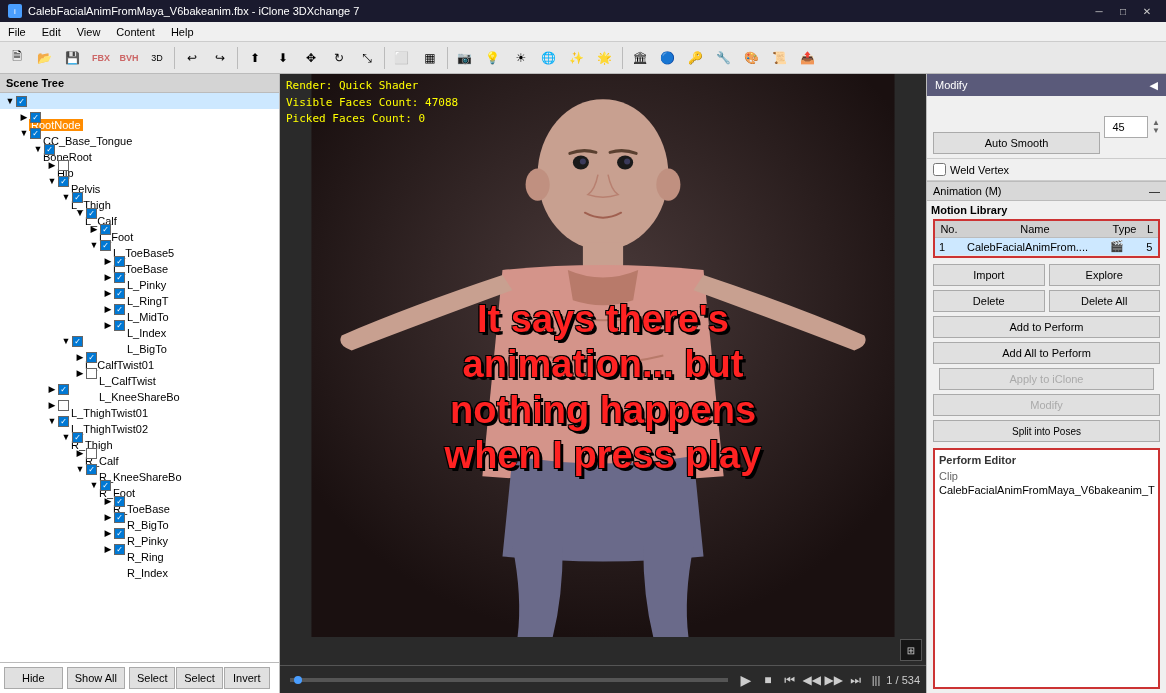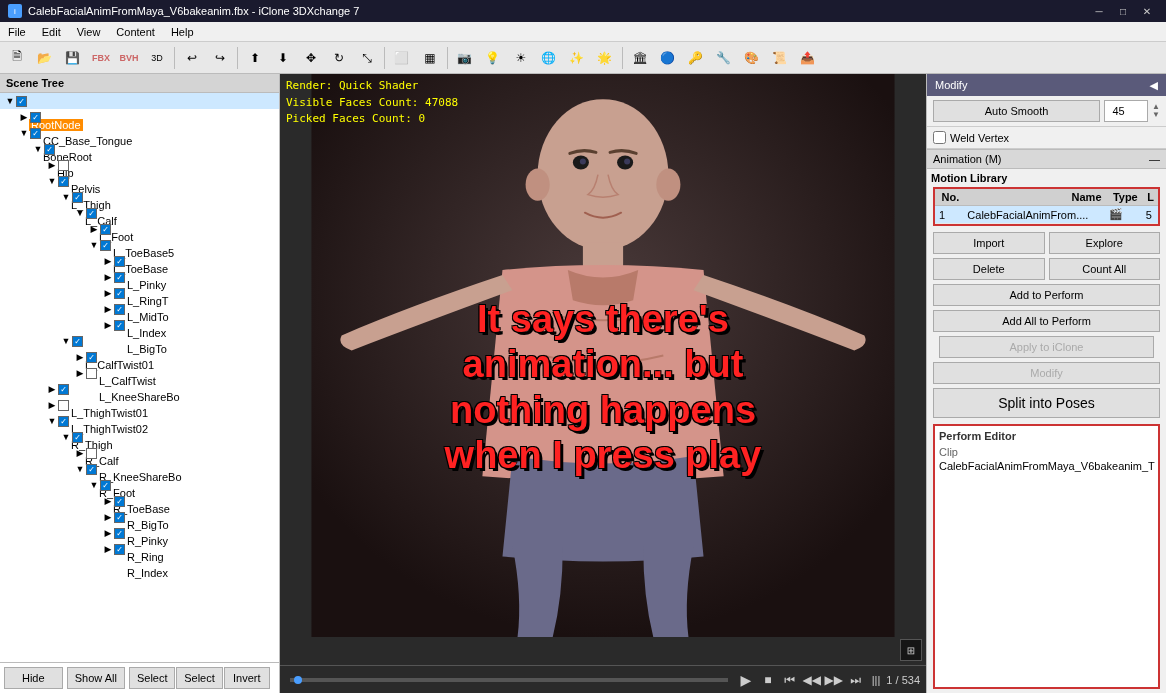--- a/index.html
+++ b/index.html
@@ -47,21 +47,21 @@
     #viewport-overlay-text { position: absolute; top: 50%; left: 50%; transform: translate(-50%, -40%); text-align: center; font-family: Arial Black, Impact, sans-serif; font-size: 38px; font-weight: 900; color: #ff2222; text-shadow: 3px 3px 0 #000, -1px -1px 0 #000, 1px -1px 0 #000, -1px 1px 0 #000; line-height: 1.2; white-space: nowrap; }
     #viewport-corner-btn { position: absolute; bottom: 4px; right: 4px; width: 22px; height: 22px; background: rgba(0,0,0,0.5); border: 1px solid #555; display: flex; align-items: center; justify-content: center; color: #ccc; font-size: 10px; cursor: pointer; }
 
     
     #right-panel { width: 240px; background: #f0f0f0; border-left: 1px solid #bbb; display: flex; flex-direction: column; flex-shrink: 0; }
     
     .section-header { background: #d8d8d8; padding: 3px 6px; font-size: 11px; display: flex; align-items: center; justify-content: space-between; border-top: 1px solid #bbb; border-bottom: 1px solid #bbb; cursor: pointer; }
 
     
     #motion-table { width: 100%; font-size: 11px; border-collapse: collapse; }
-    #motion-table th { background: #d0d0d0; padding: 2px 4px; text-align: right; border-bottom: 1px solid #bbb; font-weight: bold; }
+    #motion-table th { background: #d0d0d0; padding: 2px 4px; text-align: center; border-bottom: 1px solid #bbb; font-weight: normal; }
     #motion-table td { padding: 2px 4px; border-bottom: 1px solid #e8e8e8; }
     #motion-table tr.selected td { background: #cde8ff; }
     .motion-table-wrap { border: 2px solid #cc3333; overflow-x: auto; overflow-y: auto; max-height: 130px; margin: 4px 0; }
 
     
     #perform-editor { border: 2px solid #cc3333; margin: 4px 6px; padding: 4px; background: white; flex: 1; overflow: hidden; }
     #perform-editor .pe-header { font-size: 11px; font-weight: bold; margin-bottom: 4px; color: #333; }
     #perform-editor .pe-label { font-size: 11px; color: #666; margin-bottom: 2px; }
     #perform-editor .pe-value { font-size: 11px; color: #000; }
 
@@ -417,21 +417,21 @@
   </div>
 
   <div id="right-panel">
 
     <div style="background:#5a5a7a;color:white;height:22px;display:flex;align-items:center;justify-content:space-between;padding:0 8px;">
       <span>Modify</span>
       <span>◀</span>
     </div>
 
     <div style="padding:4px 6px;display:flex;align-items:center;gap:4px;border-bottom:1px solid #ccc;">
-      <button style="flex:1;height:22px;background:#e0e0e0;border:1px solid #aaa;cursor:pointer;font-size:11px;">Auto Smooth</button>
+      <button style="flex:1;height:22px;background:#e0e0e0;border:1px solid #aaa;cursor:pointer;font-size:11px;margin-top:32px;">Auto Smooth</button>
       <input type="number" style="width: 44px; height: 22px; border: 1px solid rgb(170, 170, 170); font-size: 11px; text-align: center;" value="45">
       <div style="display:flex;flex-direction:column;height:22px;justify-content:center;">
         <div style="font-size:8px;line-height:1;cursor:pointer;color:#666;">▲</div>
         <div style="font-size:8px;line-height:1;cursor:pointer;color:#666;">▼</div>
       </div>
     </div>
 
     <div style="padding:4px 6px;display:flex;align-items:center;gap:4px;border-bottom:1px solid #ccc;">
       <input type="checkbox" style="">
       <span>Weld Vertex</span>
@@ -465,41 +465,41 @@
       </table>
     </div>
 
     <div style="padding:2px 6px;display:flex;gap:4px;">
       <button style="flex:1;height:22px;background:#e0e0e0;border:1px solid #aaa;cursor:pointer;font-size:11px;">Import</button>
       <button style="flex:1;height:22px;background:#e0e0e0;border:1px solid #aaa;cursor:pointer;font-size:11px;">Explore</button>
     </div>
 
     <div style="padding:2px 6px;display:flex;gap:4px;">
       <button style="flex:1;height:22px;background:#e0e0e0;border:1px solid #aaa;cursor:pointer;font-size:11px;">Delete</button>
-      <button style="flex:1;height:22px;background:#e0e0e0;border:1px solid #aaa;cursor:pointer;font-size:11px;">Count All</button>
+      <button style="flex:1;height:22px;background:#e0e0e0;border:1px solid #aaa;cursor:pointer;font-size:11px;">Delete All</button>
     </div>
 
     <div style="padding:2px 6px;">
       <button style="width:100%;height:22px;background:#e0e0e0;border:1px solid #aaa;cursor:pointer;font-size:11px;">Add to Perform</button>
     </div>
 
     <div style="padding:2px 6px;">
       <button style="width:100%;height:22px;background:#e0e0e0;border:1px solid #aaa;cursor:pointer;font-size:11px;">Add All to Perform</button>
     </div>
 
     <div style="padding:2px 12px;">
       <button style="width:100%;height:22px;background:#e0e0e0;border:1px solid #aaa;cursor:pointer;font-size:11px;color:#aaa;">Apply to iClone</button>
     </div>
 
     <div style="padding:2px 6px;">
       <button style="width:100%;height:22px;background:#e0e0e0;border:1px solid #aaa;cursor:pointer;font-size:11px;color:#aaa;">Modify</button>
     </div>
 
     <div style="padding:2px 6px;">
-      <button style="width:100%;height:30px;background:#e0e0e0;border:1px solid #aaa;cursor:pointer;font-size:14px;">Split into Poses</button>
+      <button style="width:100%;height:22px;background:#e0e0e0;border:1px solid #aaa;cursor:pointer;font-size:10px;">Split into Poses</button>
     </div>
 
     <div id="perform-editor">
       <div class="pe-header">Perform Editor</div>
       <div class="pe-label">Clip</div>
       <div class="pe-value">CalebFacialAnimFromMaya_V6bakeanim_T</div>
     </div>
   </div>
 </div>
 

